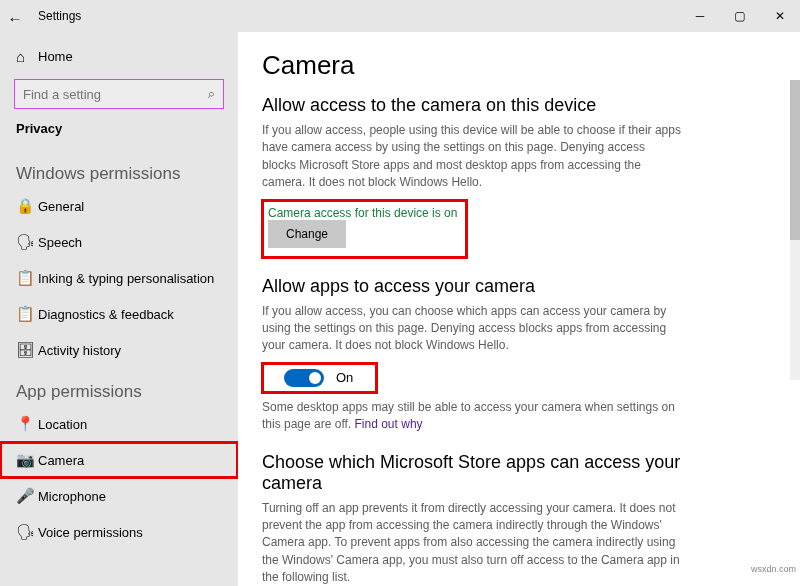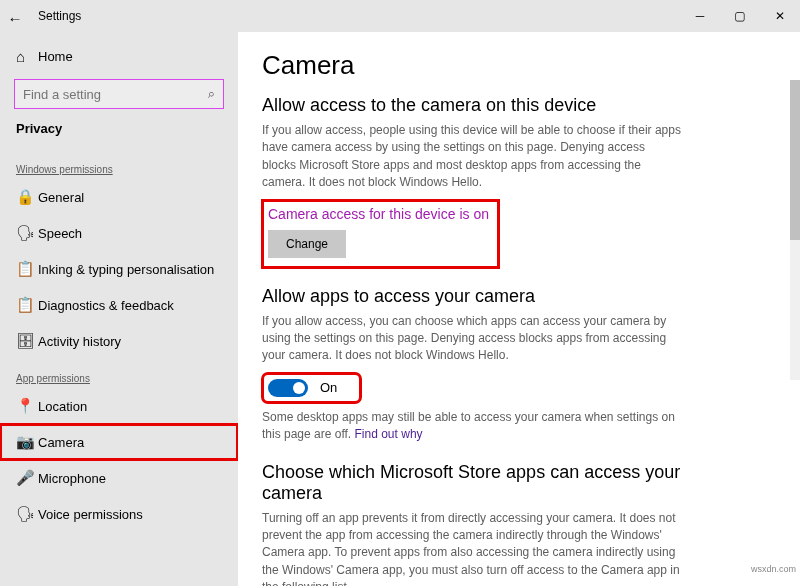--- a/index.html
+++ b/index.html
@@ -12,30 +12,30 @@
 .winbtn { width: 40px; height: 32px; display: flex; align-items: center; justify-content: center; font-family: "Segoe UI Symbol", sans-serif; font-size: 12px; }
 .body { flex: 1; display: flex; overflow: hidden; }
 .sidebar { width: 238px; background: #e6e6e6; padding: 10px 0 0 0; overflow: hidden; position: relative; }
 .content { flex: 1; background: #fff; padding: 18px 24px 6px 24px; overflow: hidden; position: relative; }
 .home-row { display: flex; align-items: center; padding: 6px 16px; font-size: 13px; }
 .home-row .ico { width: 22px; font-size: 15px; }
 .search { margin: 8px 14px 10px 14px; height: 30px; border: 1px solid #d946ef; background: #ededed; display: flex; align-items: center; padding: 0 8px; }
 .search input { flex: 1; background: transparent; border: none; font-size: 13px; outline: none; color: #555; }
 .search .mag { font-size: 13px; color: #555; }
 .crumb { padding: 2px 16px 14px 16px; font-weight: 600; font-size: 13px; }
-.group { padding: 14px 16px 4px 16px; color: #5c5c5c; font-size: 10px; text-decoration: underline; }
+.group { padding: 14px 16px 4px 16px; color: #5c5c5c; font-size: 17px; }
 .navitem { display: flex; align-items: center; padding: 9px 16px; font-size: 13px; }
 .navitem .ico { width: 22px; font-size: 15px; text-align: left; }
 .redbox { outline: 3px solid #e60000; outline-offset: -2px; }
 h1 { font-weight: 400; font-size: 26px; margin-bottom: 14px; }
 h2 { font-weight: 400; font-size: 18px; margin: 8px 0 6px 0; }
 p { font-size: 12px; color: #5e5e5e; line-height: 1.45; margin-bottom: 8px; max-width: 420px; }
 .link { color: #4c1d95; }
 .status-block { padding: 6px 10px 10px 6px; }
-.status-line { font-size: 14px; color: #a21caf; margin-bottom: 8px; }
+.status-line { font-size: 12px; color: #15803d; }
 .btn { background: #c8c8c8; border: none; padding: 7px 18px; font-size: 12px; }
 .toggle-block { padding-top: 4px; padding-bottom: 4px; }
 .toggle { display: flex; align-items: center; }
 .switch { width: 40px; height: 18px; border-radius: 10px; background: #0067c0; position: relative; }
 .knob { width: 12px; height: 12px; border-radius: 50%; background: #fff; position: absolute; top: 3px; right: 3px; }
 .tlabel { margin-left: 12px; font-size: 13px; }
 .scroll-track { position: absolute; right: 0; top: 48px; width: 10px; height: 300px; background: #f0f0f0; }
 .scroll-thumb { position: absolute; right: 0; width: 10px; background: #c0c0c0; }
 .watermark { position: absolute; right: 2px; bottom: 12px; font-size: 9px; color: #888; background: rgba(255,255,255,0.6); padding: 0 2px; }
 </style>
@@ -116,21 +116,21 @@
       <p>If you allow access, people using this device will be able to choose if their apps have camera access by using the settings on this page. Denying access blocks Microsoft Store apps and most desktop apps from accessing the camera. It does not block Windows Hello.</p>
 
       <div class="status-block redbox" style="display:inline-block; min-width:190px;">
         <div class="status-line">Camera access for this device is on</div>
         <button class="btn">Change</button>
       </div>
 
       <h2 style="margin-top:18px;">Allow apps to access your camera</h2>
       <p>If you allow access, you can choose which apps can access your camera by using the settings on this page. Denying access blocks apps from accessing your camera. It does not block Windows Hello.</p>
 
-      <div class="toggle-block redbox" style="display:inline-block; padding:6px 24px 6px 6px;border-radius:6px;">
+      <div class="toggle-block redbox" style="display:inline-block; padding:6px 24px 6px 22px;">
         <div class="toggle">
           <div class="switch">
               <div class="knob"></div>
             </div>
           <span class="tlabel">On</span>
         </div>
       </div>
 
       <p style="margin-top:6px;">
         <span>Some desktop apps may still be able to access your camera when settings on this page are off. </span><span class="link">Find out why</span>

